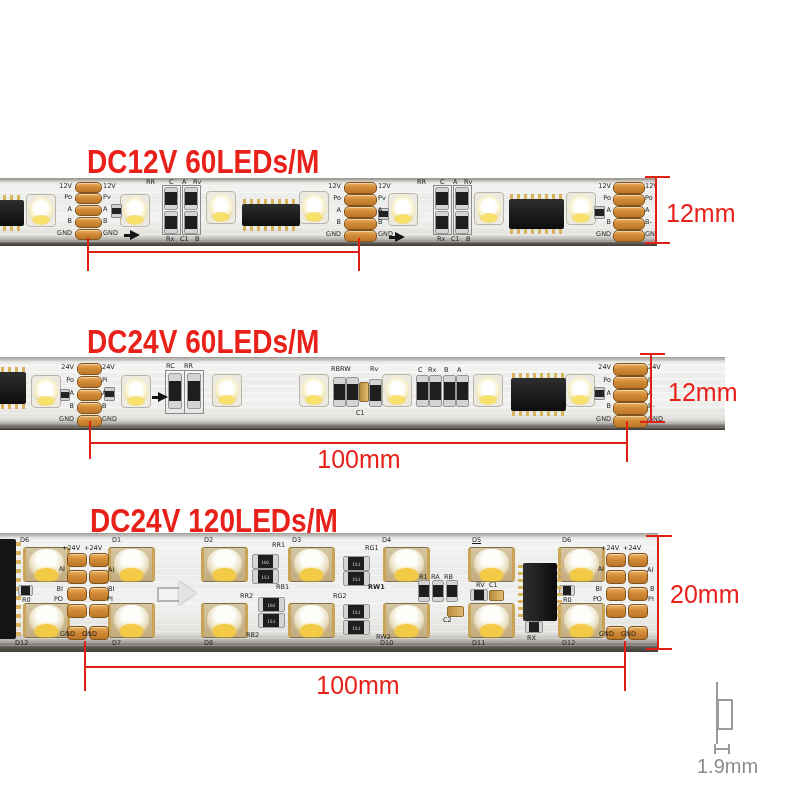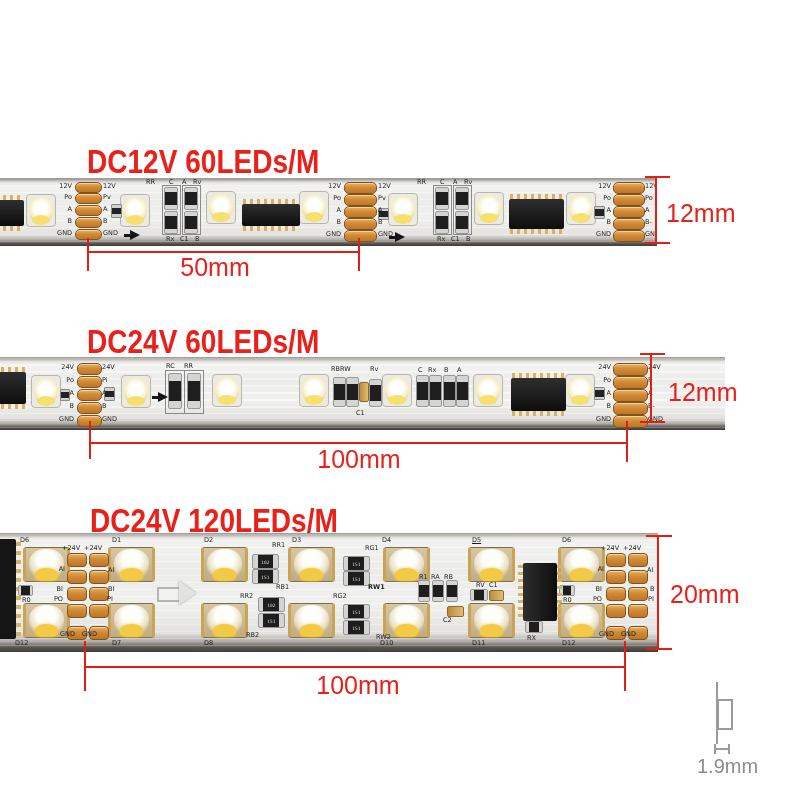--- a/index.html
+++ b/index.html
@@ -354,21 +354,20 @@
       <div class="lbl" style="left: 599px; top: 98px;">GND</div>
       <div class="lbl" style="left: 621px; top: 98px;">GND</div>
       <div class="lbl" style="left: 647px; top: 34px;">AI</div>
       <div class="lbl" style="left: 650px; top: 53px;">B</div>
       <div class="lbl" style="left: 648px; top: 63px;">PI</div>
     </div>
 
   <div class="rd" style="left:88px;top:251px;width:272px;height:2px;"></div>
   <div class="rd" style="left:87px;top:238px;width:2px;height:33px;"></div>
   <div class="rd" style="left:358px;top:238px;width:2px;height:33px;"></div>
-  <div class="dimtext center" style="left:170px;top:253px;width:90px;">50mm</div>
 
   <div class="rd" style="left:655px;top:176px;width:2px;height:68px;"></div>
   <div class="rd" style="left:645px;top:176px;width:25px;height:2px;"></div>
   <div class="rd" style="left:645px;top:242px;width:25px;height:2px;"></div>
   <div class="dimtext" style="left:666px;top:199px;">12mm</div>
 
   <div class="rd" style="left:90px;top:442px;width:538px;height:2px;"></div>
   <div class="rd" style="left:89px;top:421px;width:2px;height:38px;"></div>
   <div class="rd" style="left:626px;top:421px;width:2px;height:41px;"></div>
   <div class="dimtext center" style="left:314px;top:445px;width:90px;">100mm</div>

